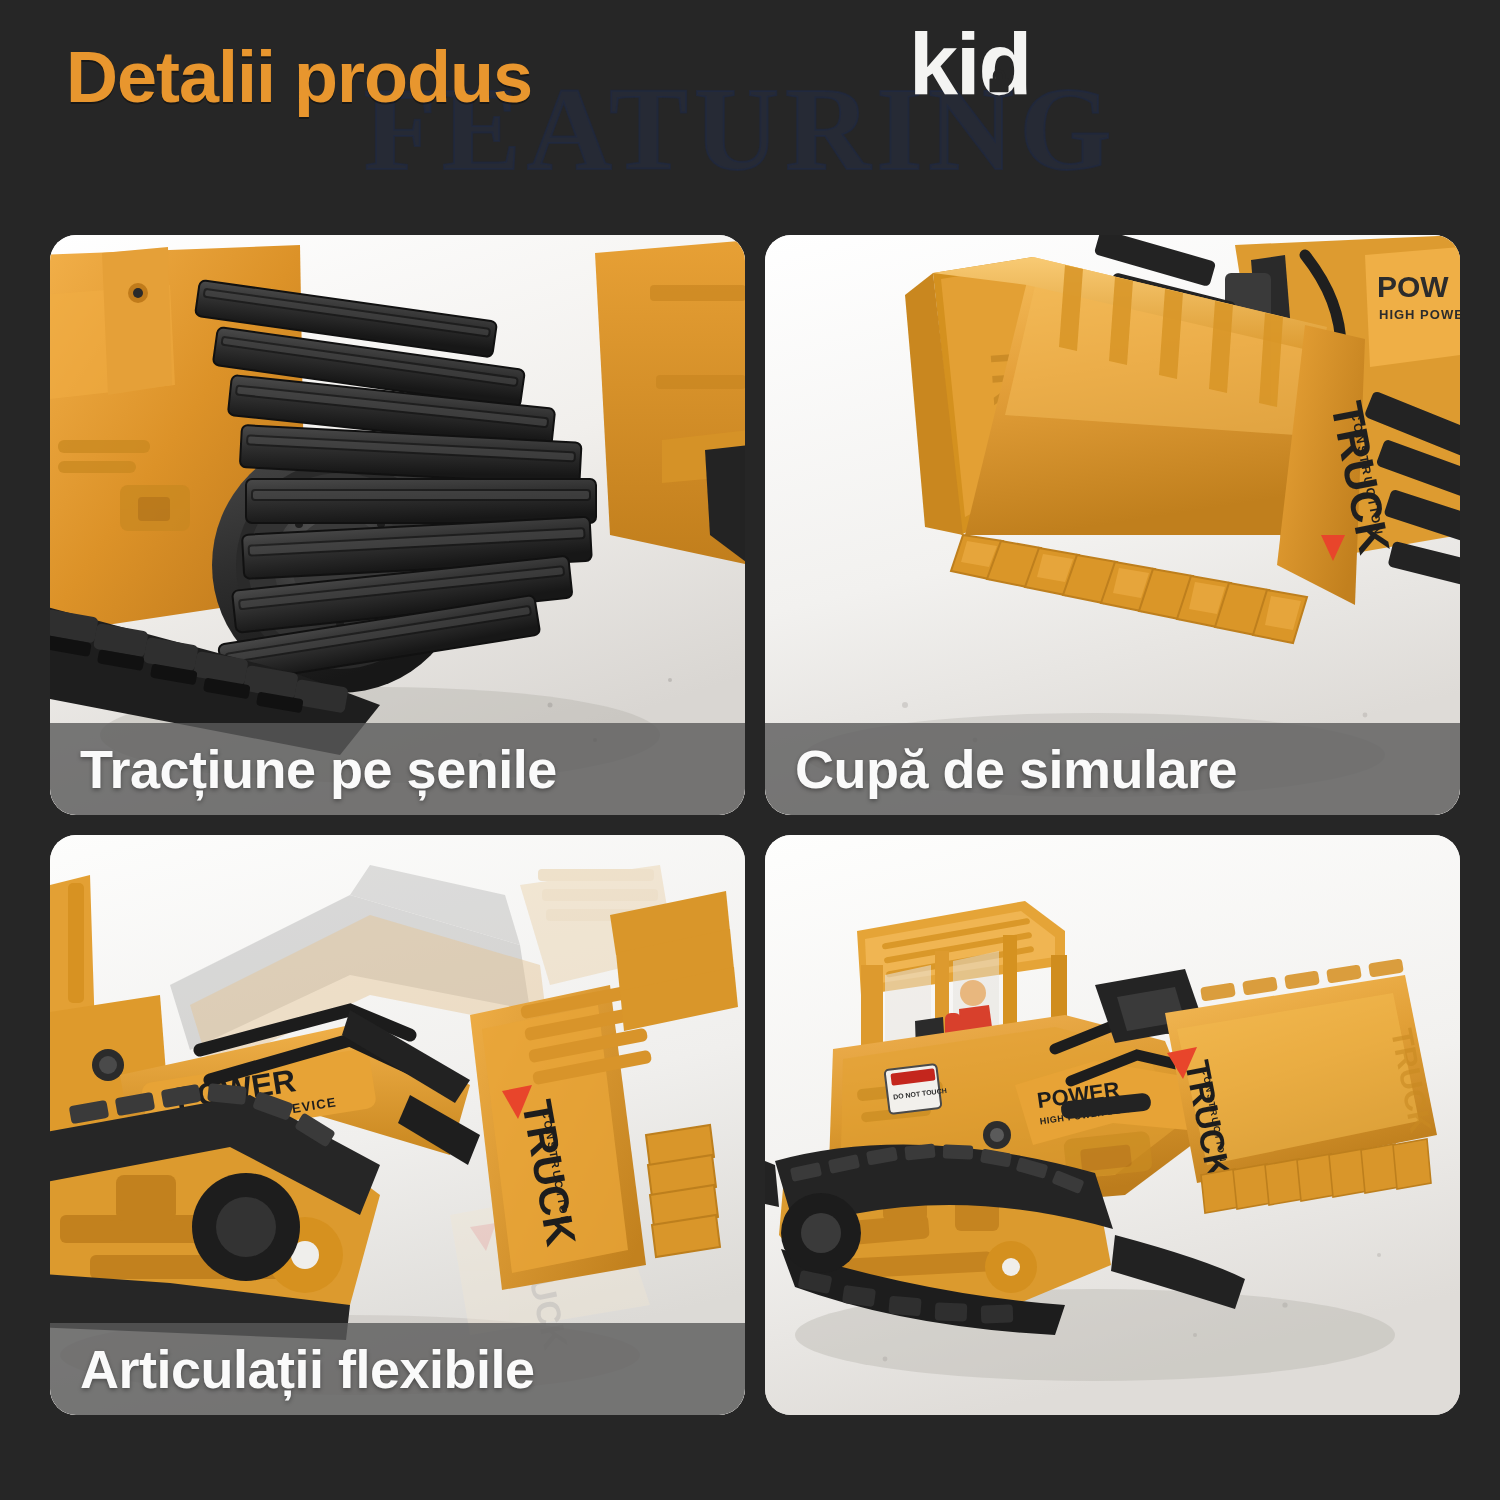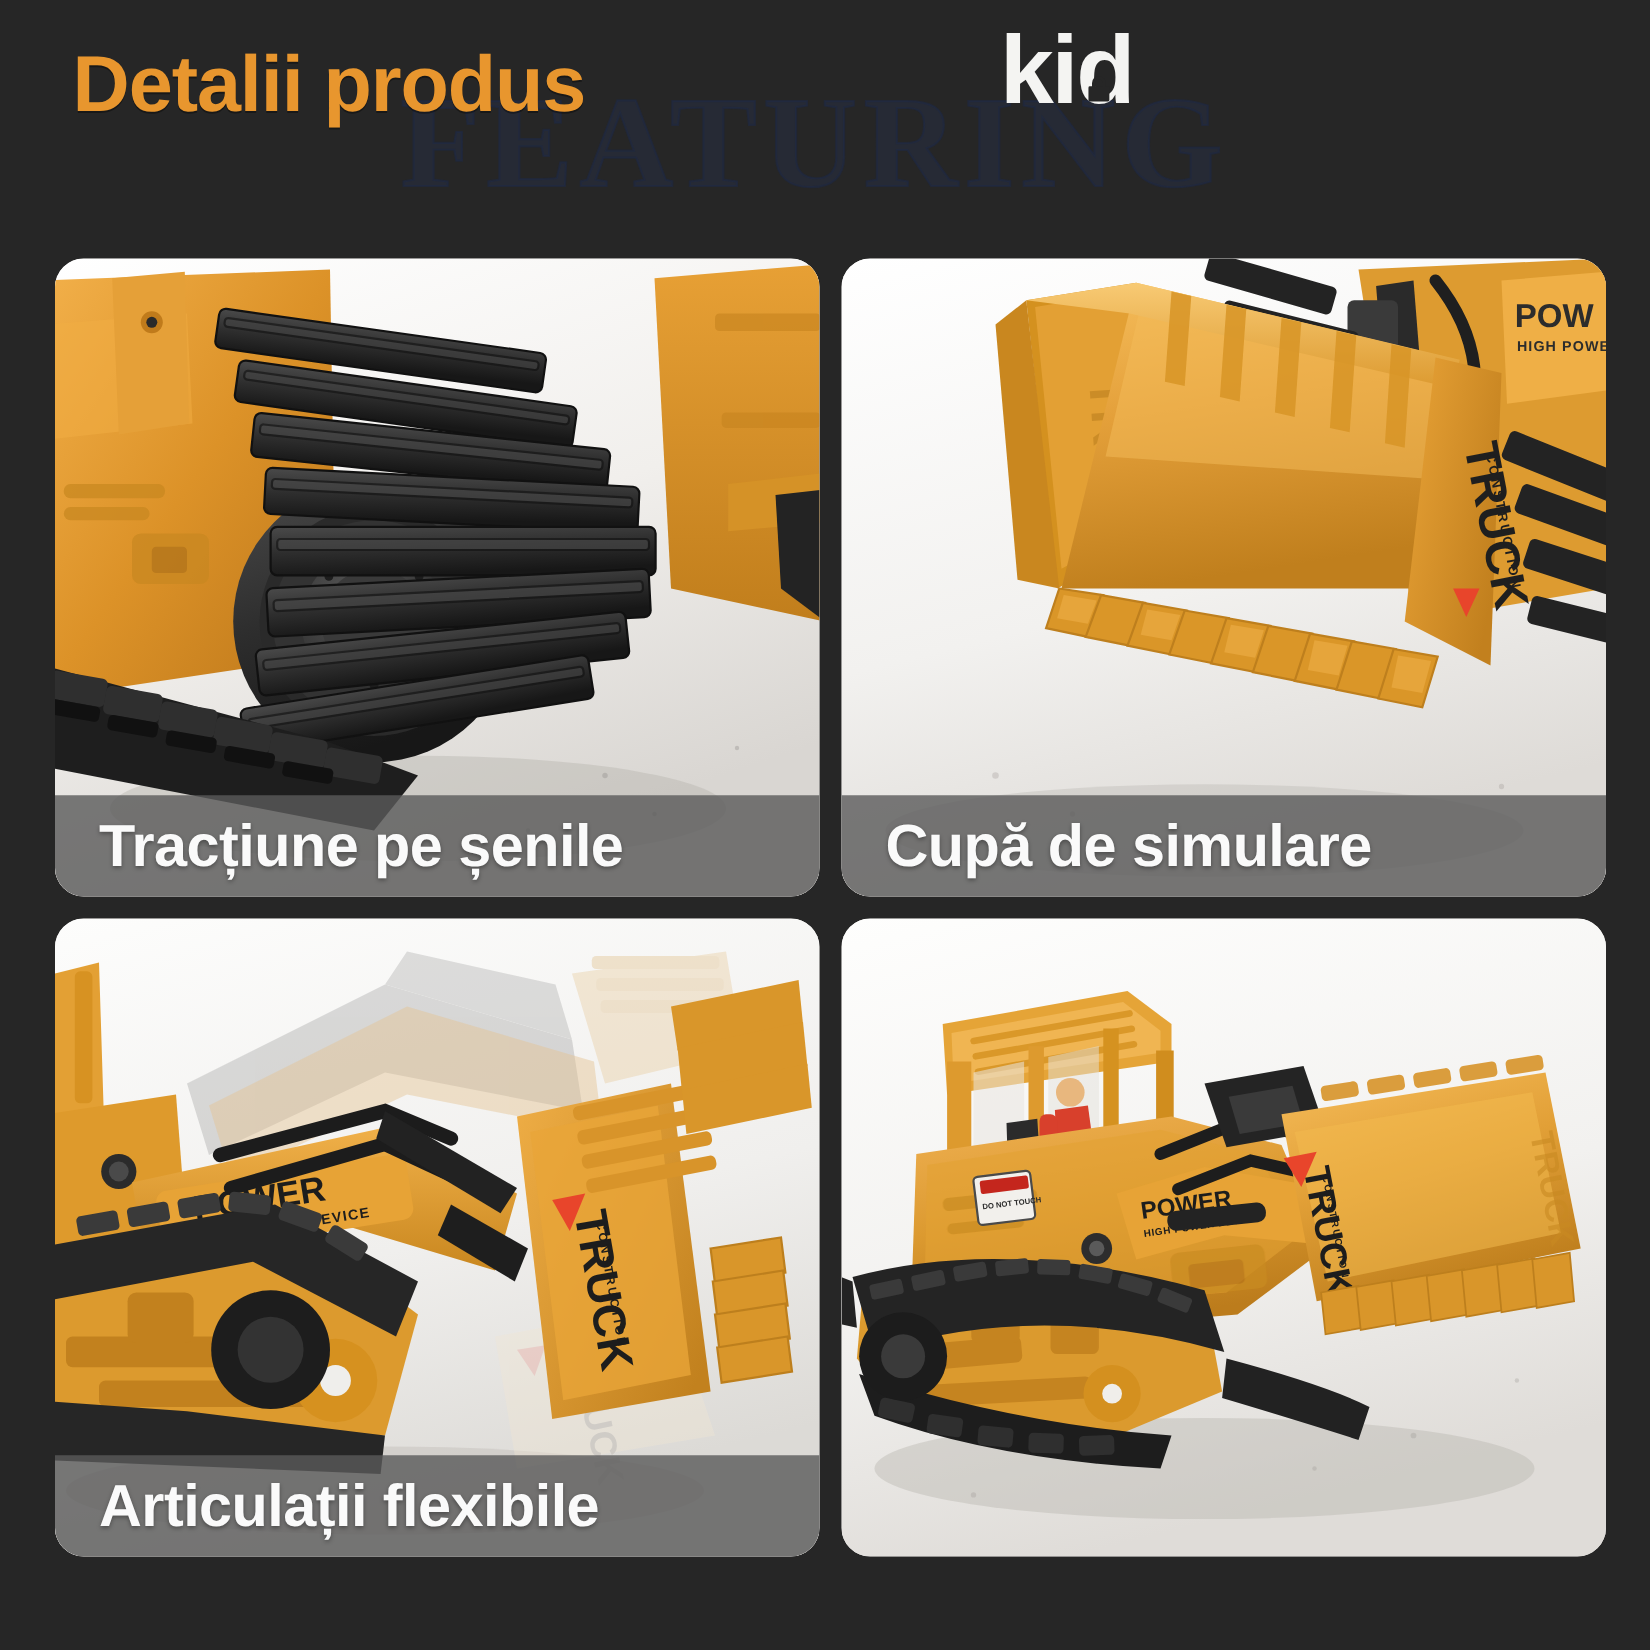--- a/index.html
+++ b/index.html
@@ -70,21 +70,21 @@
     background:#efeeec;
   }
   .photo{position:absolute;inset:0;overflow:hidden;}
   .caption{
     position:absolute;left:0;right:0;bottom:0;
     height:92px;
     background:rgba(90,90,90,.80);
     border-bottom-left-radius:26px;
     border-bottom-right-radius:26px;
     display:flex;align-items:center;
-    padding-left:40px;
+    padding-left:30px;
     box-sizing:border-box;
   }
   .caption span{
     color:#FAFAFA;
     font-size:54px;font-weight:700;
     letter-spacing:-.5px;
     text-shadow:0 2px 4px rgba(0,0,0,.35);
     white-space:nowrap;
   }
 

